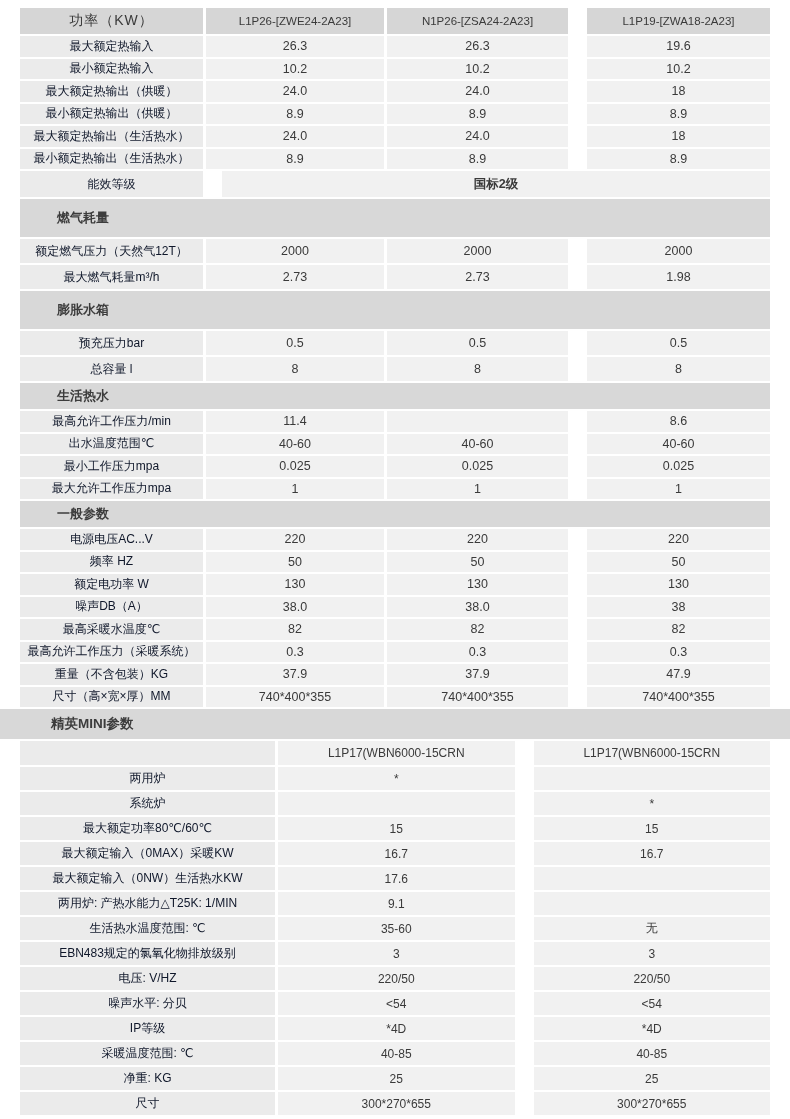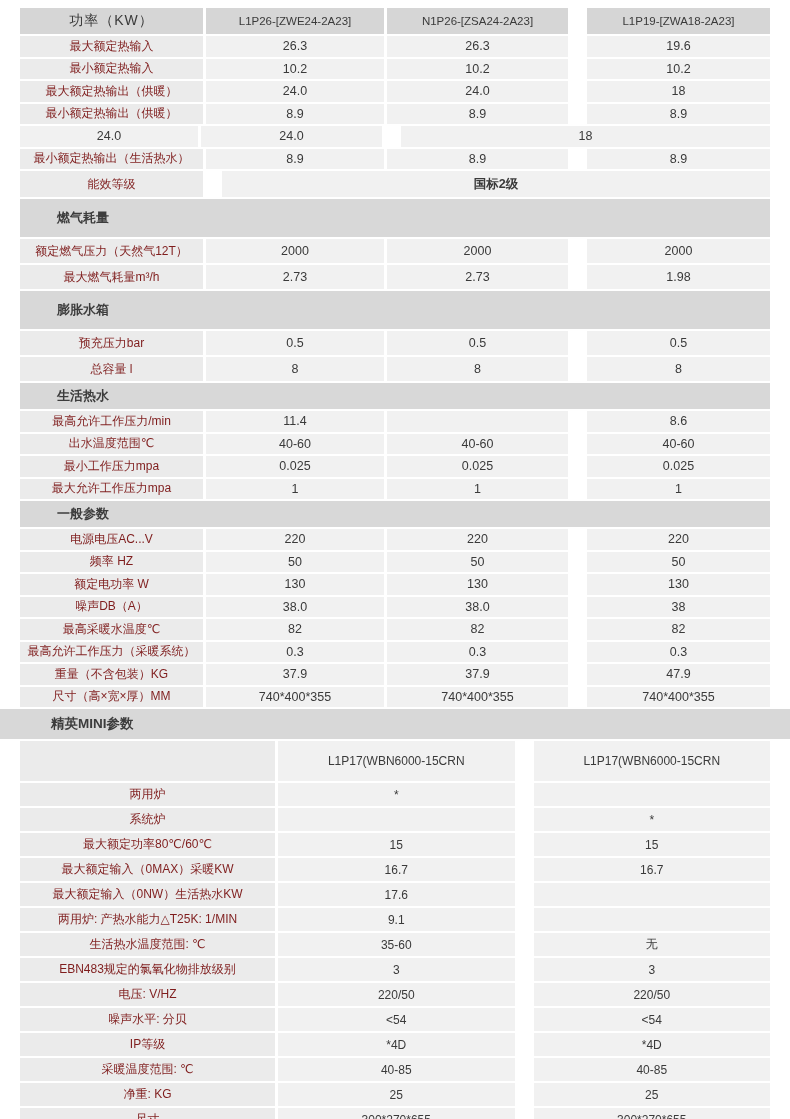--- a/index.html
+++ b/index.html
@@ -12,21 +12,21 @@
   .page{width:790px;padding-top:8px;box-sizing:border-box;}
   .spec-table{margin:0 20px;}
   .row{display:flex;margin-bottom:2px;}
   .cell{
     display:flex;align-items:center;justify-content:center;
     text-align:center;box-sizing:border-box;
     background:#f1f1f1;font-size:12.5px;color:#3a3a3a;
     margin-right:3px;overflow:hidden;white-space:nowrap;
   }
   .row .cell:last-child{margin-right:0;margin-left:16px;}
-  .label-cell{background:#ebebeb;font-size:12px;color:#7f1d1d;padding:0 4px;}
+  .label-cell{background:#ebebeb;font-size:12px;color:#0f172a;padding:0 4px;}
   .hdr{background:#d6d6d6;color:#3a3a3a;}
   .merged-cell{flex:1;background:#f1f1f1;font-weight:bold;}
 
   
   .t1 .row{height:20.5px;}
   .t1 .row.tall{height:24px;}
   .t1 .header-row{height:26px;}
   .t1 .header-row .label-cell{font-size:14px;letter-spacing:1px;}
   .t1 .header-row .value-cell{font-size:11.5px;}
   .t1 .merged-row{height:26px;}
@@ -47,21 +47,21 @@
   
   .divider-band{
     height:30px;margin:2px 0;background:#d8d8d8;
     display:flex;align-items:center;
     padding-left:51px;box-sizing:border-box;
     font-size:13.5px;font-weight:700;color:#3c3c3c;
   }
 
   
   .t2 .row{height:23px;}
-  .t2 .header-row{height:40px;}
+  .t2 .header-row{height:24px;}
   .t2 .header-row .cell{font-size:12px;}
   .t2 .label-cell{width:255px;}
   .t2 .w0,.t2 .w1{flex:1;}
   .t2 .cell{font-size:12px;}
 </style>
 </head>
 <body>
 
 <div class="page">
   <div id="t1" class="spec-table t1">
@@ -89,20 +89,21 @@
         <div class="cell value-cell v1">24.0</div>
         <div class="cell value-cell v2">18</div>
       </div>
       <div class="row">
         <div class="cell label-cell">最小额定热输出（供暖）</div>
         <div class="cell value-cell v0">8.9</div>
         <div class="cell value-cell v1">8.9</div>
         <div class="cell value-cell v2">8.9</div>
       </div>
       <div class="row">
+        <div class="cell label-cell">最大额定热输出（生活热水）</div>
         <div class="cell value-cell v0">24.0</div>
         <div class="cell value-cell v1">24.0</div>
         <div class="cell value-cell v2">18</div>
       </div>
       <div class="row">
         <div class="cell label-cell">最小额定热输出（生活热水）</div>
         <div class="cell value-cell v0">8.9</div>
         <div class="cell value-cell v1">8.9</div>
         <div class="cell value-cell v2">8.9</div>
       </div>

